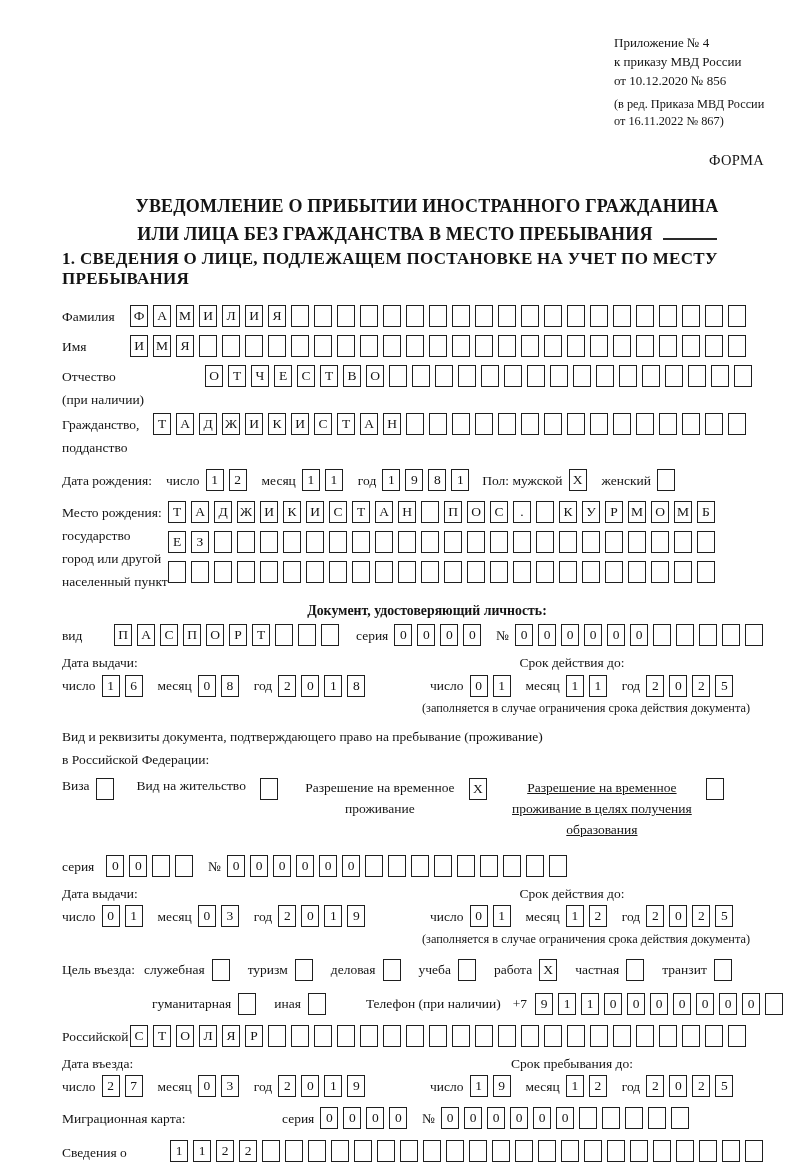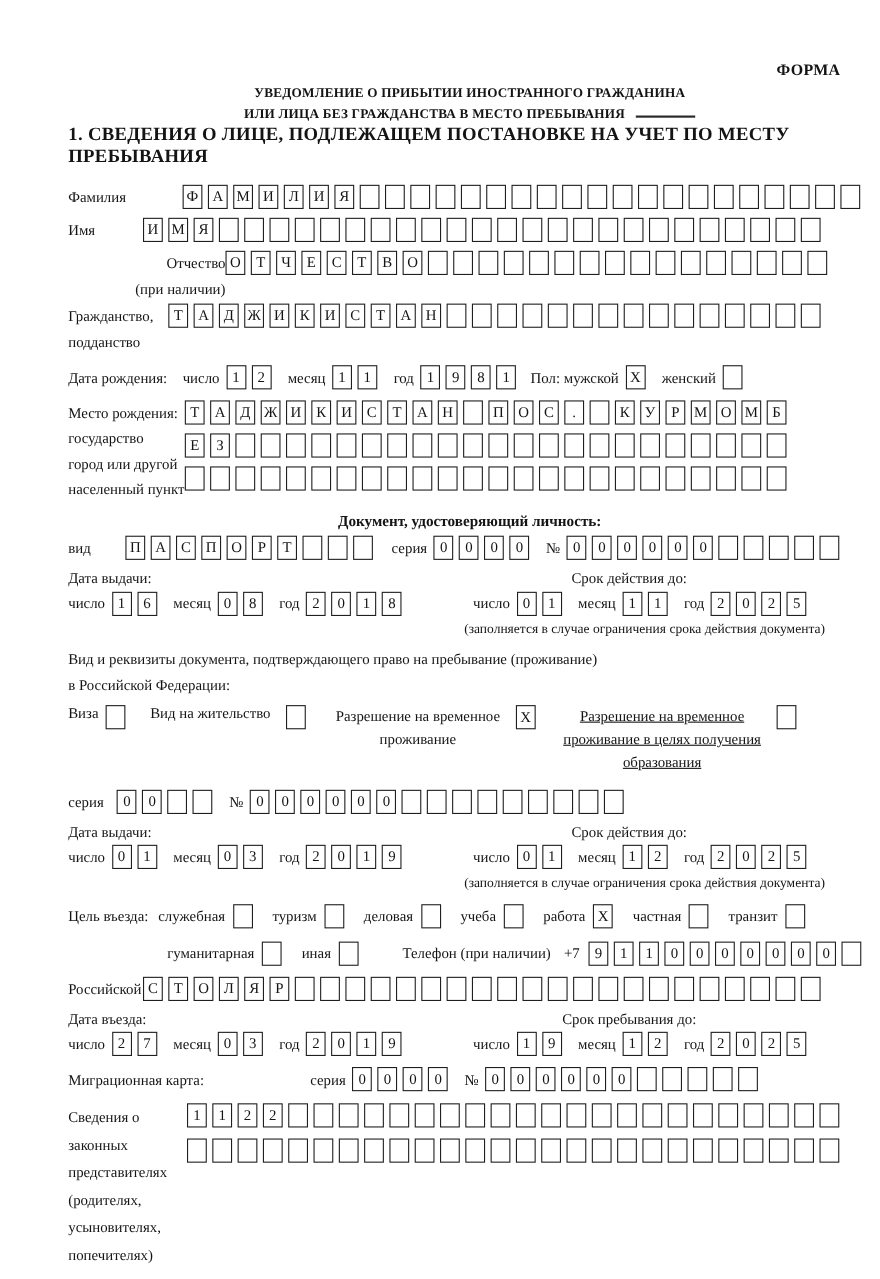--- a/index.html
+++ b/index.html
@@ -8,42 +8,42 @@
     width:800px; height:1163px; overflow:hidden;
     font-family:"Liberation Serif","DejaVu Serif",serif;
     color:#141414; font-size:13.5px;
   }
   .page { padding:34px 8px 0 62px; width:800px; }
   .multiline { white-space:pre-line; }
 
   
   .appendix { margin-left:552px; font-size:13px; line-height:1.45; }
   .appendix .revision { font-size:12.3px; margin-top:5px; line-height:1.42; }
-  .forma { text-align:right; padding-right:28px; font-weight:bold; font-size:14.5px; margin-top:22px; letter-spacing:0.3px; }
+  .forma { text-align:right; padding-right:28px; font-weight:normal; font-size:14.5px; margin-top:22px; letter-spacing:0.3px; }
 
   
-  .title { text-align:center; font-weight:bold; font-size:12px; line-height:1.55; margin-top:2px; letter-spacing:0.2px; }
+  .title { text-align:center; font-weight:bold; font-size:18px; line-height:1.55; margin-top:24px; letter-spacing:0.2px; }
   .title-underline { display:inline-block; width:54px; border-bottom:2px solid #2a2a2a; height:13px; margin-left:10px; }
 
   .sec-heading { font-weight:bold; font-size:17px; letter-spacing:0.3px; }
 
   
   .cb {
     display:inline-block; flex:0 0 auto;
     width:18px; height:22px; margin-right:5px;
     border:1.8px solid #1f1f1f; background:#fff;
     text-align:center; font-size:13.5px; line-height:19px;
   }
   .strip { display:inline-flex; align-items:center; white-space:nowrap; }
 
   .row { display:flex; align-items:flex-start; margin-top:7px; }
   .row .lbl { line-height:23px; }
   .w68 { width:68px; flex:0 0 68px; }
   .w91 { width:91px; flex:0 0 91px; }
-  .w143 { width:143px; flex:0 0 143px;text-align:right; }
+  .w143 { width:143px; flex:0 0 143px; }
   .w106 { width:106px; flex:0 0 106px; }
   .w108 { width:108px; flex:0 0 108px; }
   .lh25 { line-height:25px; }
 
   .inline-lbl { line-height:23px; margin:0 6px 0 10px; }
   .first-lbl { margin-left:0; }
 
   .boxrows .strip { margin-bottom:8px; }
   .boxrows { display:flex; flex-direction:column; }
   .boxrows-wide .strip { margin-bottom:10px; }
@@ -77,31 +77,38 @@
   .phone-lbl { margin-left:22px; margin-right:12px; }
   .plus7 { margin-right:8px; }
 
   .legal { display:flex; align-items:flex-start; margin-top:10px; }
 </style>
 </head>
 <body>
 
 <div class="page">
 
+  <div class="appendix">
+    <div class="multiline">Приложение № 4
+к приказу МВД России
+от 10.12.2020 № 856</div>
+    <div class="multiline revision">(в ред. Приказа МВД России
+от 16.11.2022 № 867)</div>
+  </div>
 
   <div class="forma">ФОРМА</div>
 
   <div class="title">
     <div>УВЕДОМЛЕНИЕ О ПРИБЫТИИ ИНОСТРАННОГО ГРАЖДАНИНА</div>
     <div><span>ИЛИ ЛИЦА БЕЗ ГРАЖДАНСТВА В МЕСТО ПРЕБЫВАНИЯ</span><span class="title-underline"></span></div>
   </div>
 
   <div class="sec-heading">1. СВЕДЕНИЯ О ЛИЦЕ, ПОДЛЕЖАЩЕМ ПОСТАНОВКЕ НА УЧЕТ ПО МЕСТУ ПРЕБЫВАНИЯ</div>
 
-  <div class="row" style="margin-top:16px;gap:36px;">
+  <div class="row" style="margin-top:16px;">
     <span class="lbl w68">Фамилия</span>
     <span class="strip">
         <span class="cb">Ф</span>
         <span class="cb">А</span>
         <span class="cb">М</span>
         <span class="cb">И</span>
         <span class="cb">Л</span>
         <span class="cb">И</span>
         <span class="cb">Я</span>
         <span class="cb"></span>

